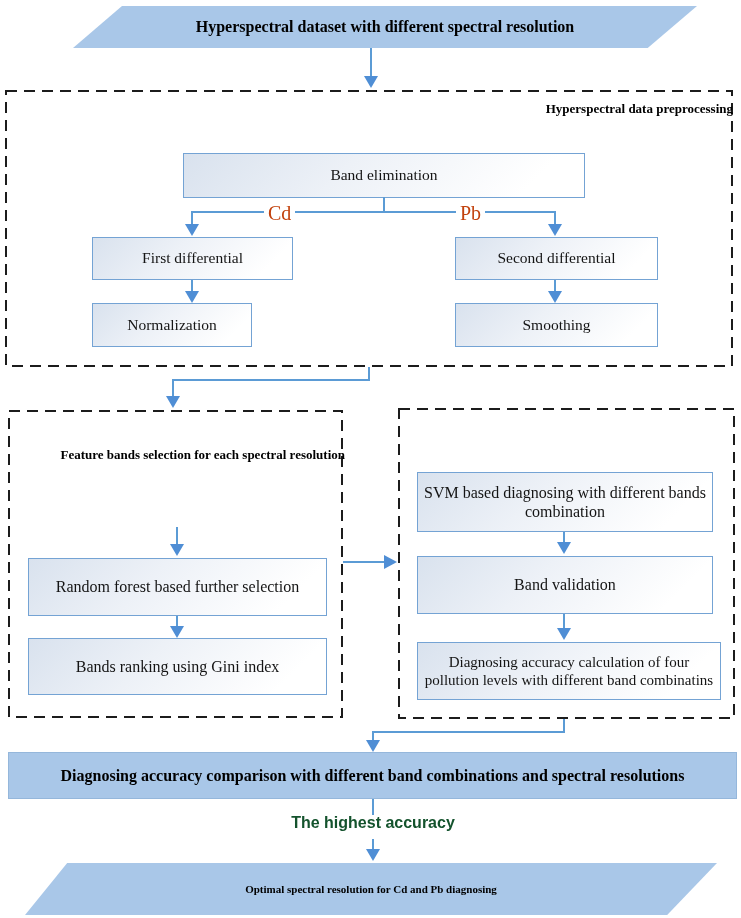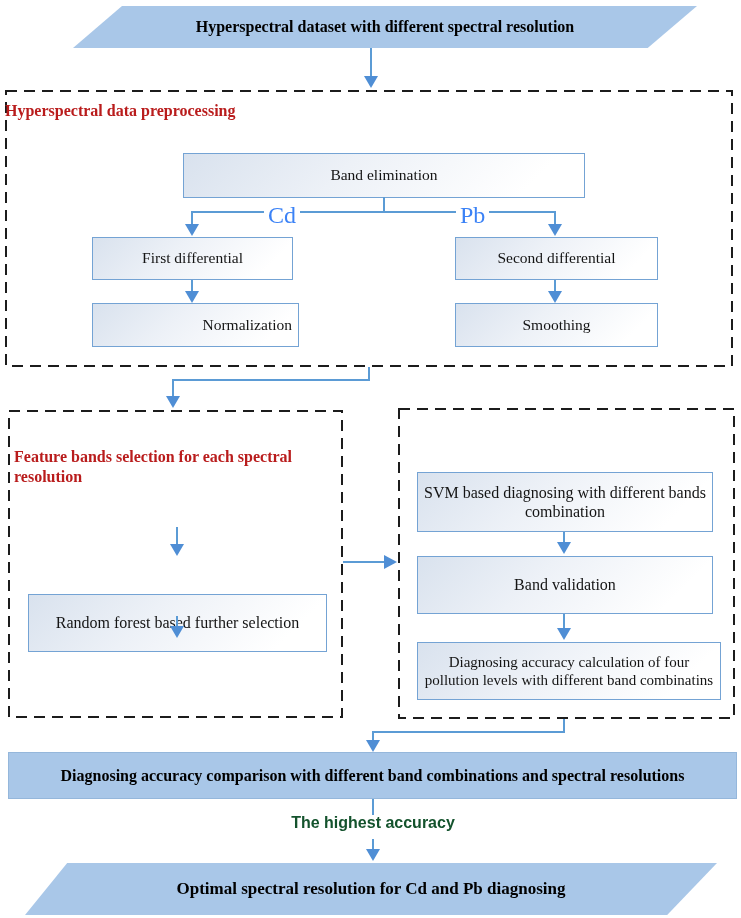--- a/index.html
+++ b/index.html
@@ -20,36 +20,36 @@
     position:absolute;
     border:1.5px solid #74a3d4;
     background:linear-gradient(135deg,#d9e2ee 0%,#edf1f7 40%,#ffffff 85%);
     display:flex;align-items:center;justify-content:center;
     text-align:center;font-size:15.5px;line-height:1.2;color:#141414;
     box-sizing:border-box;padding:2px 6px;
   }
   .dashed{position:absolute;box-sizing:border-box;}
   .dashed svg{position:absolute;left:0;top:0;display:block;}
   .sect-title{
-    position:absolute;text-align:left;font-weight:bold;font-size:16px;
-    line-height:1.28;color:#b91c1c;
+    position:absolute;text-align:right;font-weight:bold;font-size:13px;
+    line-height:1.28;color:#000000;
   }
   .pgram{
     position:absolute;background:#a9c7e8;
     display:flex;align-items:center;justify-content:center;
     text-align:center;font-weight:bold;font-size:16px;color:#000;
   }
   .bar{
     position:absolute;background:#a9c7e8;border:1px solid #95b7db;
     display:flex;align-items:center;justify-content:center;
     text-align:center;font-weight:bold;font-size:16px;color:#000;
     box-sizing:border-box;
   }
   .branch-label{
-    position:absolute;font-size:24px;color:#3b82f6;background:#ffffff;
+    position:absolute;font-size:20px;color:#c2410c;background:#ffffff;
     padding:0 4px;line-height:1;
   }
   .plain-label{
     position:absolute;text-align:center;font-weight:bold;font-size:16px;
     color:#14532d;font-family:"Liberation Sans","DejaVu Sans",sans-serif;
   }
 </style>
 </head>
 <body>
 
@@ -87,21 +87,21 @@
   <div class="line-v" style="left:191px;top:211px;height:14px;"></div>
   <div class="ah-d" style="left:185px;top:224px;"></div>
   <div class="line-v" style="left:554px;top:211px;height:14px;"></div>
   <div class="ah-d" style="left:548px;top:224px;"></div>
 
   <div class="box" style="left:92px;top:237px;width:201px;height:43px;">
     <span>First differential</span>
   </div>
   <div class="line-v" style="left:191px;top:280px;height:12px;"></div>
   <div class="ah-d" style="left:185px;top:291px;"></div>
-  <div class="box" style="left:92px;top:303px;width:207px;height:44px;justify-content:flex-end;">
+  <div class="box" style="left:92px;top:303px;width:160px;height:44px;">
     <span>Normalization</span>
   </div>
 
   <div class="box" style="left:455px;top:237px;width:203px;height:43px;">
     <span>Second differential</span>
   </div>
   <div class="line-v" style="left:554px;top:280px;height:12px;"></div>
   <div class="ah-d" style="left:548px;top:291px;"></div>
   <div class="box" style="left:455px;top:303px;width:203px;height:44px;">
     <span>Smoothing</span>
@@ -115,25 +115,28 @@
   <div class="dashed" style="left:8px;top:410px;width:335px;height:308px;">
     <svg width="335" height="308">
       <rect x="1" y="1" width="333" height="306" fill="none" stroke="#1c1c1c" stroke-width="2" stroke-dasharray="11 7"></rect>
     </svg>
   </div>
   <div class="sect-title" style="left:14px;top:415px;width:331px;margin-top:32px;">
     <span>Feature bands selection for each spectral resolution</span>
   </div>
   <div class="line-v" style="left:176px;top:527px;height:18px;"></div>
   <div class="ah-d" style="left:170px;top:544px;"></div>
-  <div class="box" style="left:28px;top:558px;width:299px;height:58px;font-size:16px;margin-top:36px;">
+  <div class="box" style="left:28px;top:558px;width:299px;height:58px;font-size:16px;">
     <span>Random forest based further selection</span>
   </div>
   <div class="line-v" style="left:176px;top:616px;height:11px;"></div>
   <div class="ah-d" style="left:170px;top:626px;"></div>
+  <div class="box" style="left:28px;top:638px;width:299px;height:57px;font-size:16px;">
+    <span>Bands ranking using Gini index</span>
+  </div>
 
   <div class="line-h" style="left:343px;top:561px;width:42px;"></div>
   <div class="ah-r" style="left:384px;top:555px;"></div>
 
   <div class="dashed" style="left:398px;top:408px;width:337px;height:311px;">
     <svg width="337" height="311">
       <rect x="1" y="1" width="335" height="309" fill="none" stroke="#1c1c1c" stroke-width="2" stroke-dasharray="11 7"></rect>
     </svg>
   </div>
   <div class="box" style="left:417px;top:472px;width:296px;height:60px;font-size:16px;justify-content:flex-end;">
@@ -159,18 +162,18 @@
     <span>Diagnosing accuracy comparison with different band combinations and spectral resolutions</span>
   </div>
 
   <div class="line-v" style="left:372px;top:799px;height:16px;"></div>
   <div class="plain-label" style="left:173px;top:814px;width:400px;">
     <span>The highest accuracy</span>
   </div>
   <div class="line-v" style="left:372px;top:839px;height:11px;"></div>
   <div class="ah-d" style="left:366px;top:849px;"></div>
 
-  <div class="pgram" style="left:25px;top:863px;width:692px;height:52px;font-size:17px;
+  <div class="pgram" style="left:25px;top:863px;width:692px;height:52px;font-size:11px;
               clip-path:polygon(6.1% 0,100% 0,92.8% 100%,0 100%);justify-content:center;">
     <span>Optimal spectral resolution for Cd and Pb diagnosing</span>
   </div>
 
 </div>
 
 </body></html>

